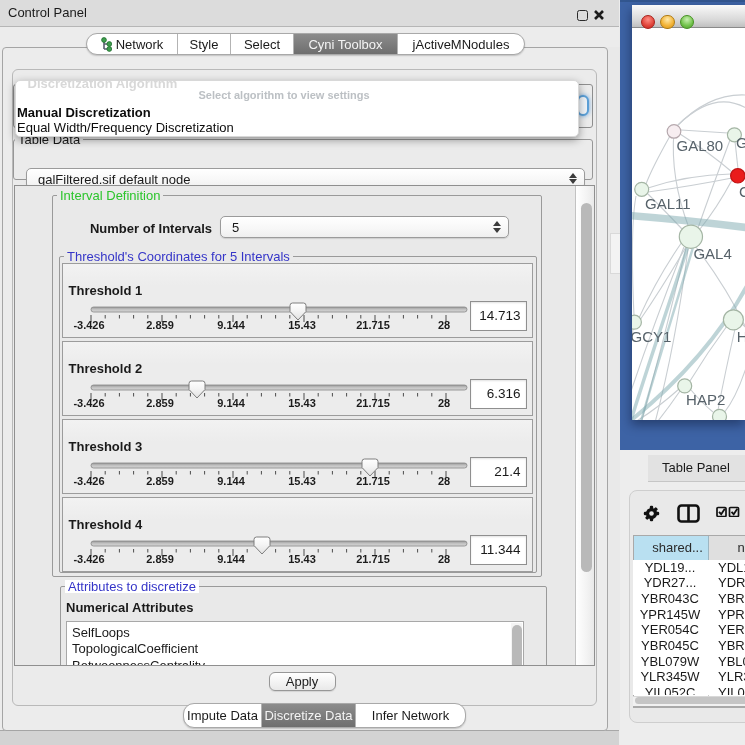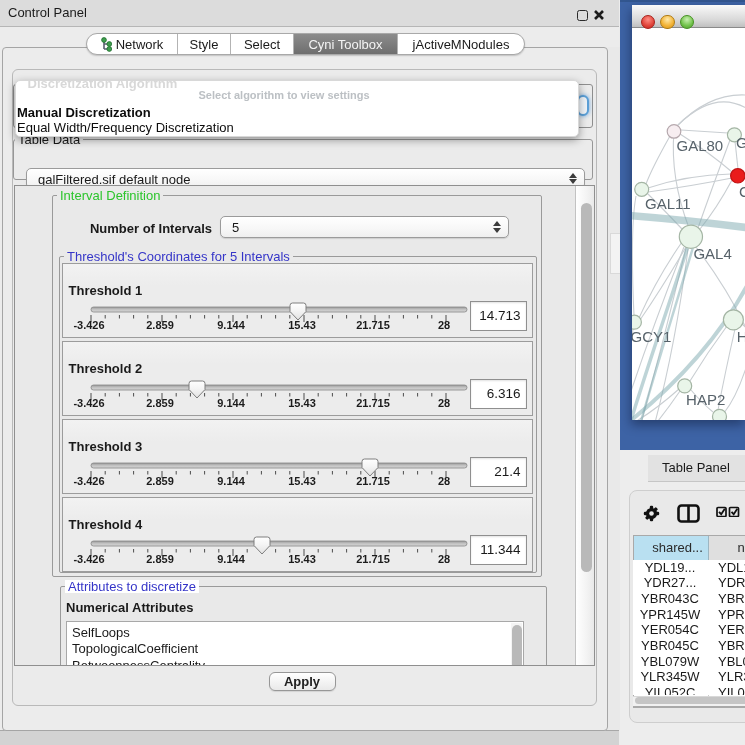--- a/index.html
+++ b/index.html
@@ -161,35 +161,40 @@
 </div>
 
 <div class="abs" style="left:14.5px;top:80px;width:562.5px;height:55px;background:#fff;border-radius:5px;box-shadow:0 3px 9px rgba(0,0,0,.38);border:1px solid #d8d8d8">
   <div class="abs" style="left:12px;top:-5px;font-size:13px;font-weight:bold;color:#d8d8d8">Discretization Algorithm</div>
   <div class="abs" style="left:183px;top:8px;font-size:11px;font-weight:bold;color:#bcc0c4">Select algorithm to view settings</div>
   <div class="abs" style="left:1.5px;top:24px;font-size:13px;font-weight:bold;color:#0c0c0c">Manual Discretization</div>
   <div class="abs" style="left:1.5px;top:38.5px;font-size:13px;color:#0c0c0c">Equal Width/Frequency Discretization</div>
 </div>
 
 <div class="abs" style="left:268.5px;top:671.5px;width:65px;height:17px;border:1px solid #979797;border-radius:6px;background:linear-gradient(#ffffff,#e9e9e9);box-shadow:0 1px 1px rgba(0,0,0,.1);
-  font-size:13px;font-weight:bold;color:#202020;text-align:center;line-height:17px">Apply</div>
+  font-size:13px;font-weight:normal;color:#202020;text-align:center;line-height:17px">Apply</div>
 
 <div class="seg" style="left:86px;top:33px;height:20px">
   <div style="width:90px"><svg width="11" height="16" viewBox="0 0 11 16" style="margin-right:4px">
           <path d="M3 5v8M3 8h5M3 13h5" stroke="#5a6070" stroke-width="1.6" fill="none"></path>
           <circle cx="3" cy="4" r="2.4" fill="#3f9e4e" stroke="#1f6e2e" stroke-width=".8"></circle>
           <circle cx="8.3" cy="8" r="2.4" fill="#3f9e4e" stroke="#1f6e2e" stroke-width=".8"></circle>
           <circle cx="8.3" cy="13" r="2.4" fill="#3f9e4e" stroke="#1f6e2e" stroke-width=".8"></circle>
         </svg>Network</div>
   <div style="width:52px">Style</div>
   <div style="width:62px">Select</div>
   <div style="width:103px" class="sel">Cyni Toolbox</div>
   <div style="width:126px">jActiveMNodules</div>
 </div>
 
+<div class="seg" style="left:183px;top:703px;height:23px">
+  <div style="width:77px">Impute Data</div>
+  <div style="width:93px" class="sel">Discretize Data</div>
+  <div style="width:109px">Infer Network</div>
+</div>
 
 <div class="abs" style="left:607.5px;top:47px;width:12px;height:683px;background:#e9e9e9"></div>
 <div class="abs" style="left:609.5px;top:233px;width:10px;height:39px;background:#f3f3f3;border:1px solid #d9d9d9"></div>
 <div class="abs" style="left:619.5px;top:0;width:126px;height:450px;background:#3d63a5;border-top:2px solid #32568f"></div>
 
 <div class="abs" id="netwin" style="left:631.5px;top:5px;width:113.5px;height:415px;background:#fff;box-shadow:-1px 5px 10px rgba(0,5,25,.38)">
   <div class="abs" style="left:0;top:0;width:100%;height:22px;background:linear-gradient(#fafafa,#d7d7d7 70%,#c0c0c0);border-bottom:1px solid #8a8a8a">
     <div class="abs" style="left:9px;top:9.5px;width:12.6px;height:12.6px;border-radius:50%;background:radial-gradient(circle at 50% 30%,#ff8d84,#e0443a 60%,#c32620);border:.5px solid #a8201a"></div>
     <div class="abs" style="left:28.7px;top:9.5px;width:12.6px;height:12.6px;border-radius:50%;background:radial-gradient(circle at 50% 30%,#ffe9a8,#f2b234 60%,#d3941c);border:.5px solid #b07c14"></div>
     <div class="abs" style="left:48.4px;top:9.5px;width:12.6px;height:12.6px;border-radius:50%;background:radial-gradient(circle at 50% 30%,#c8f0b0,#71c24a 60%,#4f9c2d);border:.5px solid #459122"></div>

